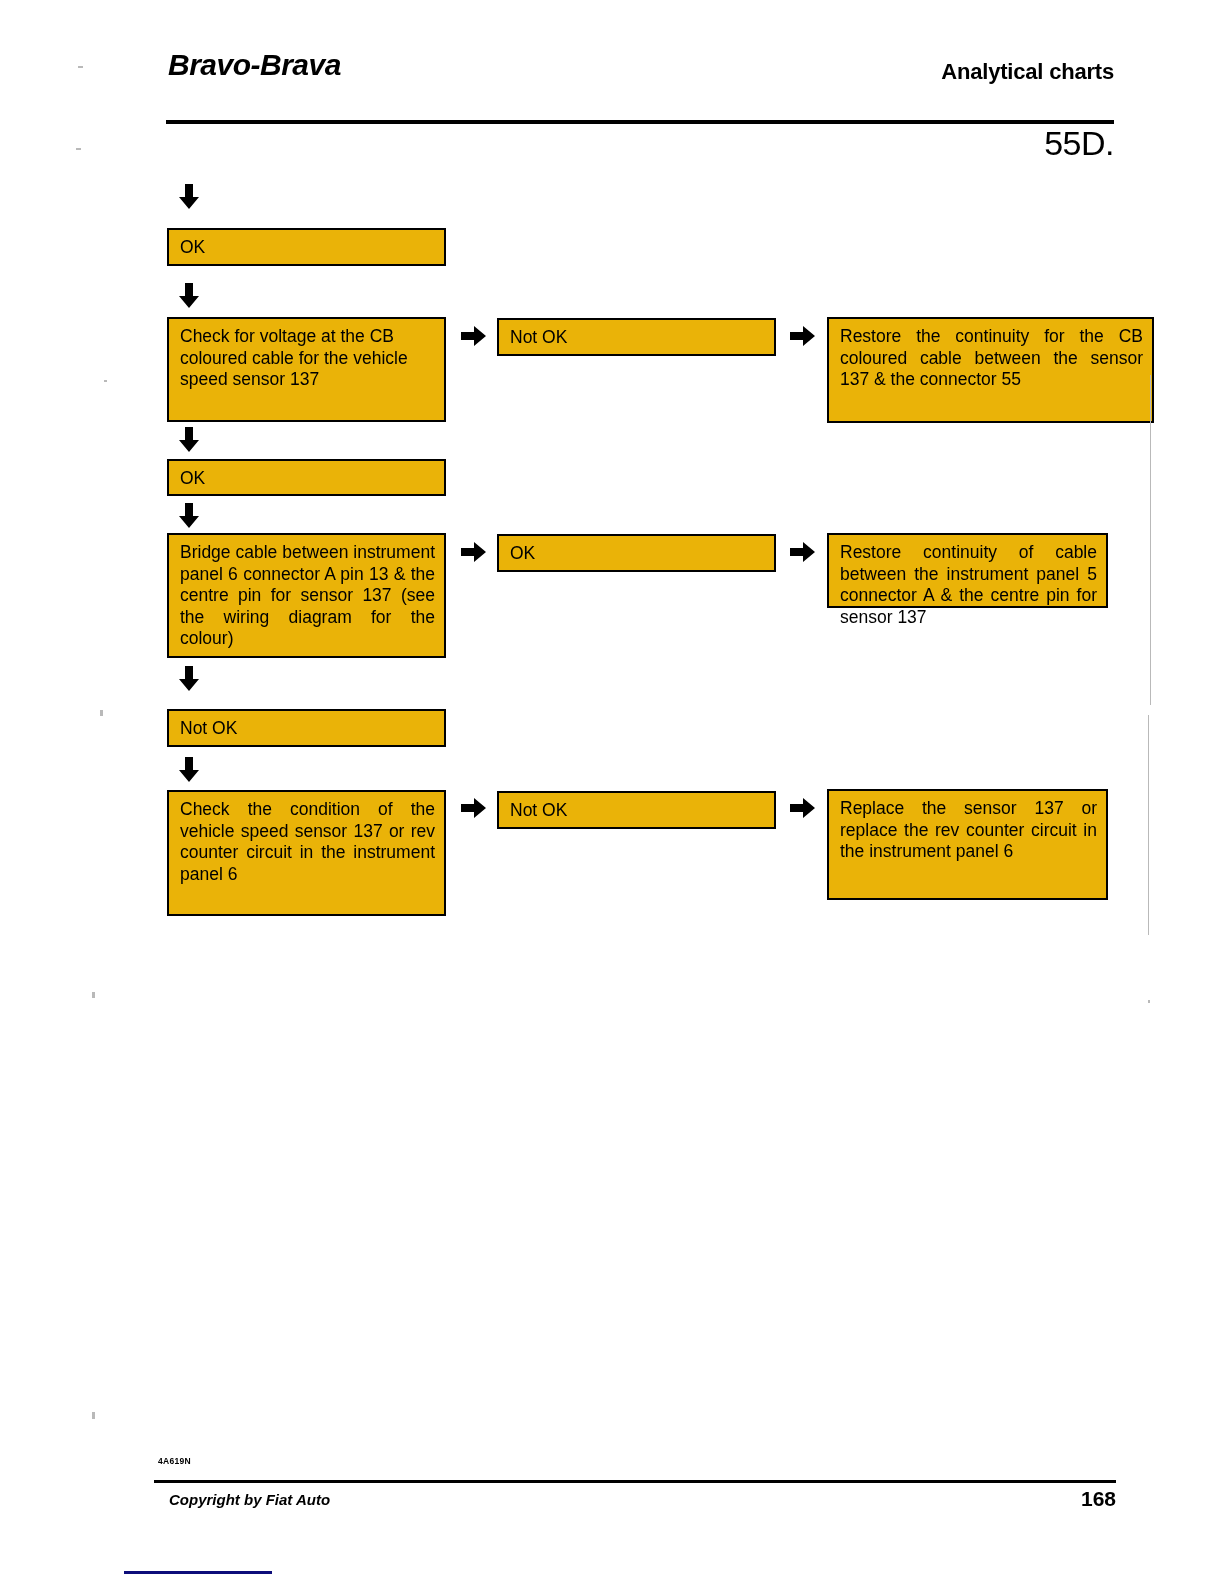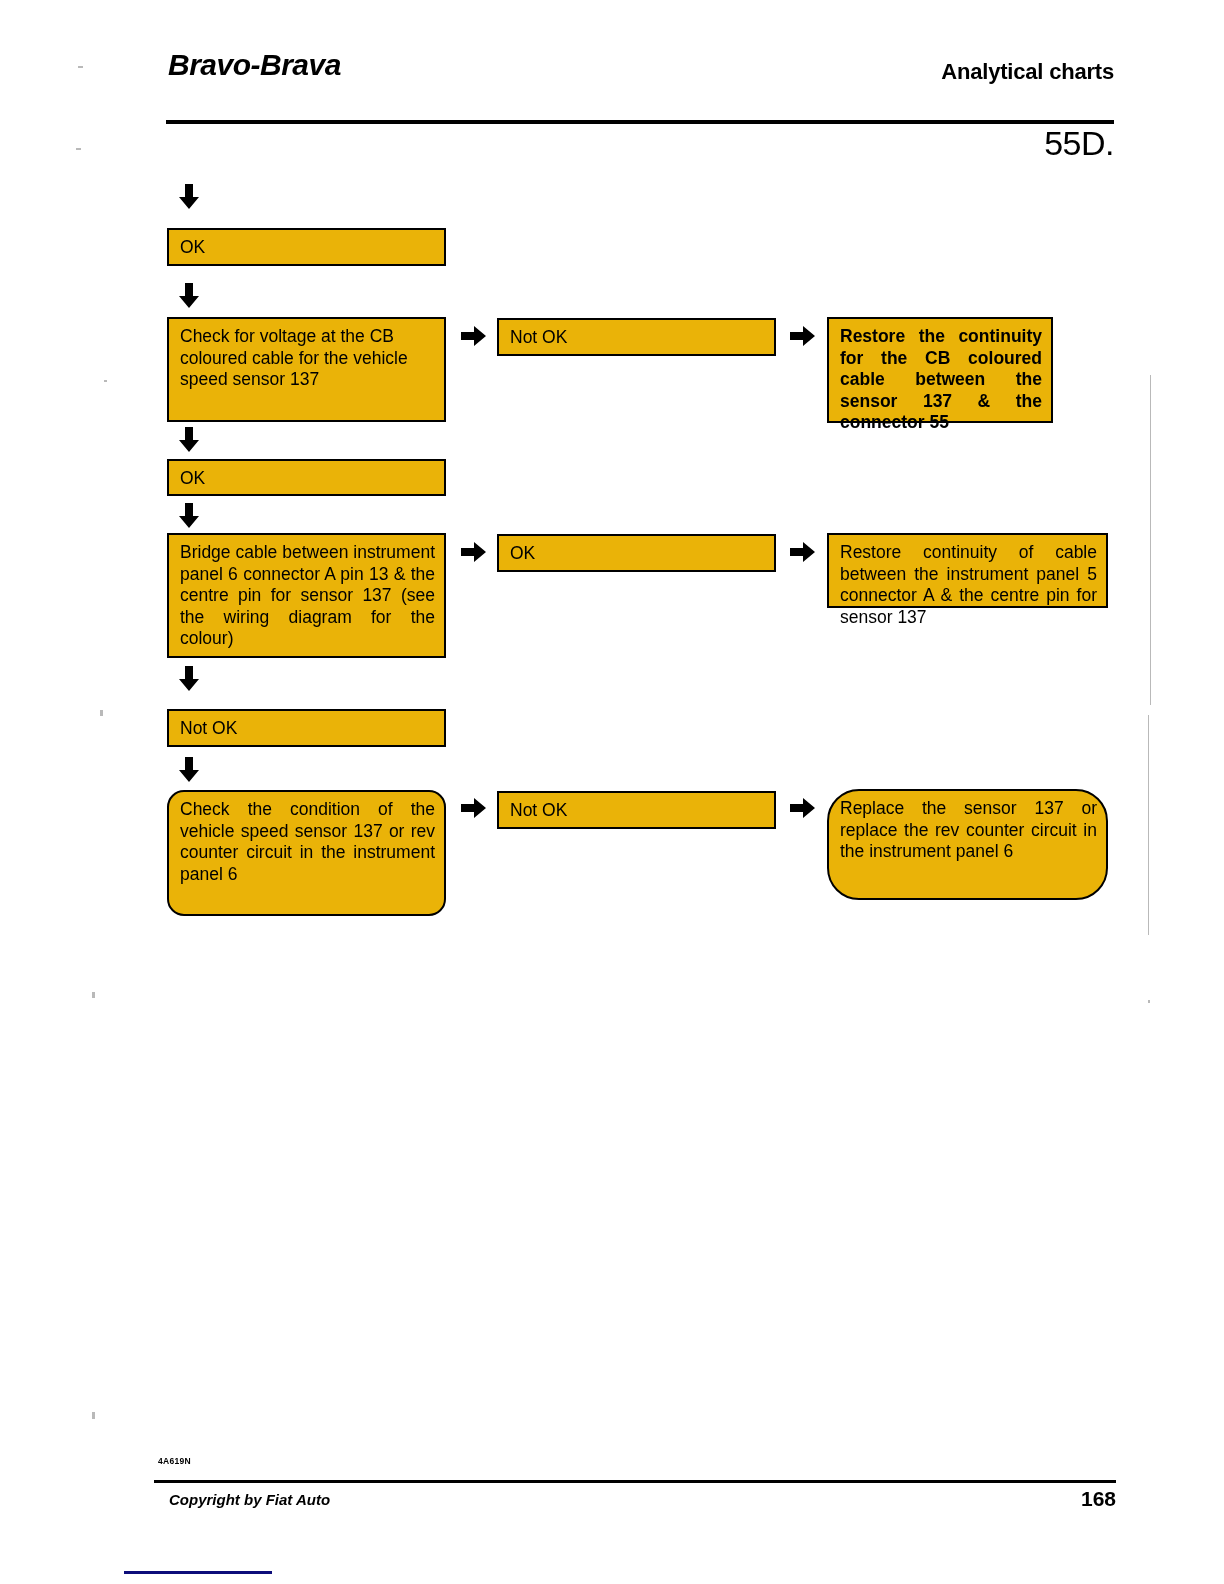--- a/index.html
+++ b/index.html
@@ -196,21 +196,21 @@
   <div class="node" style="left:497px; top:318px; width:279px; height:38px;">
     <span class="txt">Not OK</span>
   </div>
 
   <div class="arrow-right" style="left:790px; top:325px;">
     <svg viewBox="0 0 26 22" width="26" height="22">
         <path d="M0 7 H13 V1 L25 11 L13 21 V15 H0 Z" fill="#000"></path>
       </svg>
   </div>
 
-  <div class="node justify" style="left:827px; top:317px; width:226px; height:106px;font-weight:bold;">
+  <div class="node justify" style="left:827px; top:317px; width:327px; height:106px;">
     <span class="txt">Restore the continuity for the CB coloured cable between the sensor 137 &amp; the connector 55</span>
   </div>
 
   <div class="arrow-down" style="left:178px; top:427px;">
     <svg viewBox="0 0 22 26" width="22" height="26">
         <path d="M7 0 H15 V13 H21 L11 25 L1 13 H7 Z" fill="#000"></path>
       </svg>
   </div>
 
   <div class="node" style="left:167px; top:459px; width:279px; height:37px;">
@@ -256,41 +256,41 @@
   <div class="node" style="left:167px; top:709px; width:279px; height:38px;">
     <span class="txt">Not OK</span>
   </div>
 
   <div class="arrow-down" style="left:178px; top:757px;">
     <svg viewBox="0 0 22 26" width="22" height="26">
         <path d="M7 0 H15 V13 H21 L11 25 L1 13 H7 Z" fill="#000"></path>
       </svg>
   </div>
 
-  <div class="node justify" style="left:167px; top:790px; width:279px; height:126px;border-radius:17px;">
+  <div class="node justify" style="left:167px; top:790px; width:279px; height:126px;">
     <span class="txt">Check the condition of the vehicle speed sensor 137 or rev counter circuit in the instrument panel 6</span>
   </div>
 
   <div class="arrow-right" style="left:461px; top:797px;">
     <svg viewBox="0 0 26 22" width="26" height="22">
         <path d="M0 7 H13 V1 L25 11 L13 21 V15 H0 Z" fill="#000"></path>
       </svg>
   </div>
 
   <div class="node" style="left:497px; top:791px; width:279px; height:38px;">
     <span class="txt">Not OK</span>
   </div>
 
   <div class="arrow-right" style="left:790px; top:797px;">
     <svg viewBox="0 0 26 22" width="26" height="22">
         <path d="M0 7 H13 V1 L25 11 L13 21 V15 H0 Z" fill="#000"></path>
       </svg>
   </div>
 
-  <div class="node justify" style="left:827px; top:789px; width:281px; height:111px;border-radius:32px;">
+  <div class="node justify" style="left:827px; top:789px; width:281px; height:111px;">
     <span class="txt">Replace the sensor 137 or replace the rev counter circuit in the instrument panel 6</span>
   </div>
 
 </div>
 
 <div class="speckle" style="left:78px; top:66px; width:5px; height:2px;"></div>
 <div class="speckle" style="left:76px; top:148px; width:5px; height:2px;"></div>
 <div class="speckle" style="left:104px; top:380px; width:3px; height:2px;"></div>
 <div class="speckle" style="left:100px; top:710px; width:3px; height:6px;"></div>
 <div class="speckle" style="left:92px; top:992px; width:3px; height:6px;"></div>

